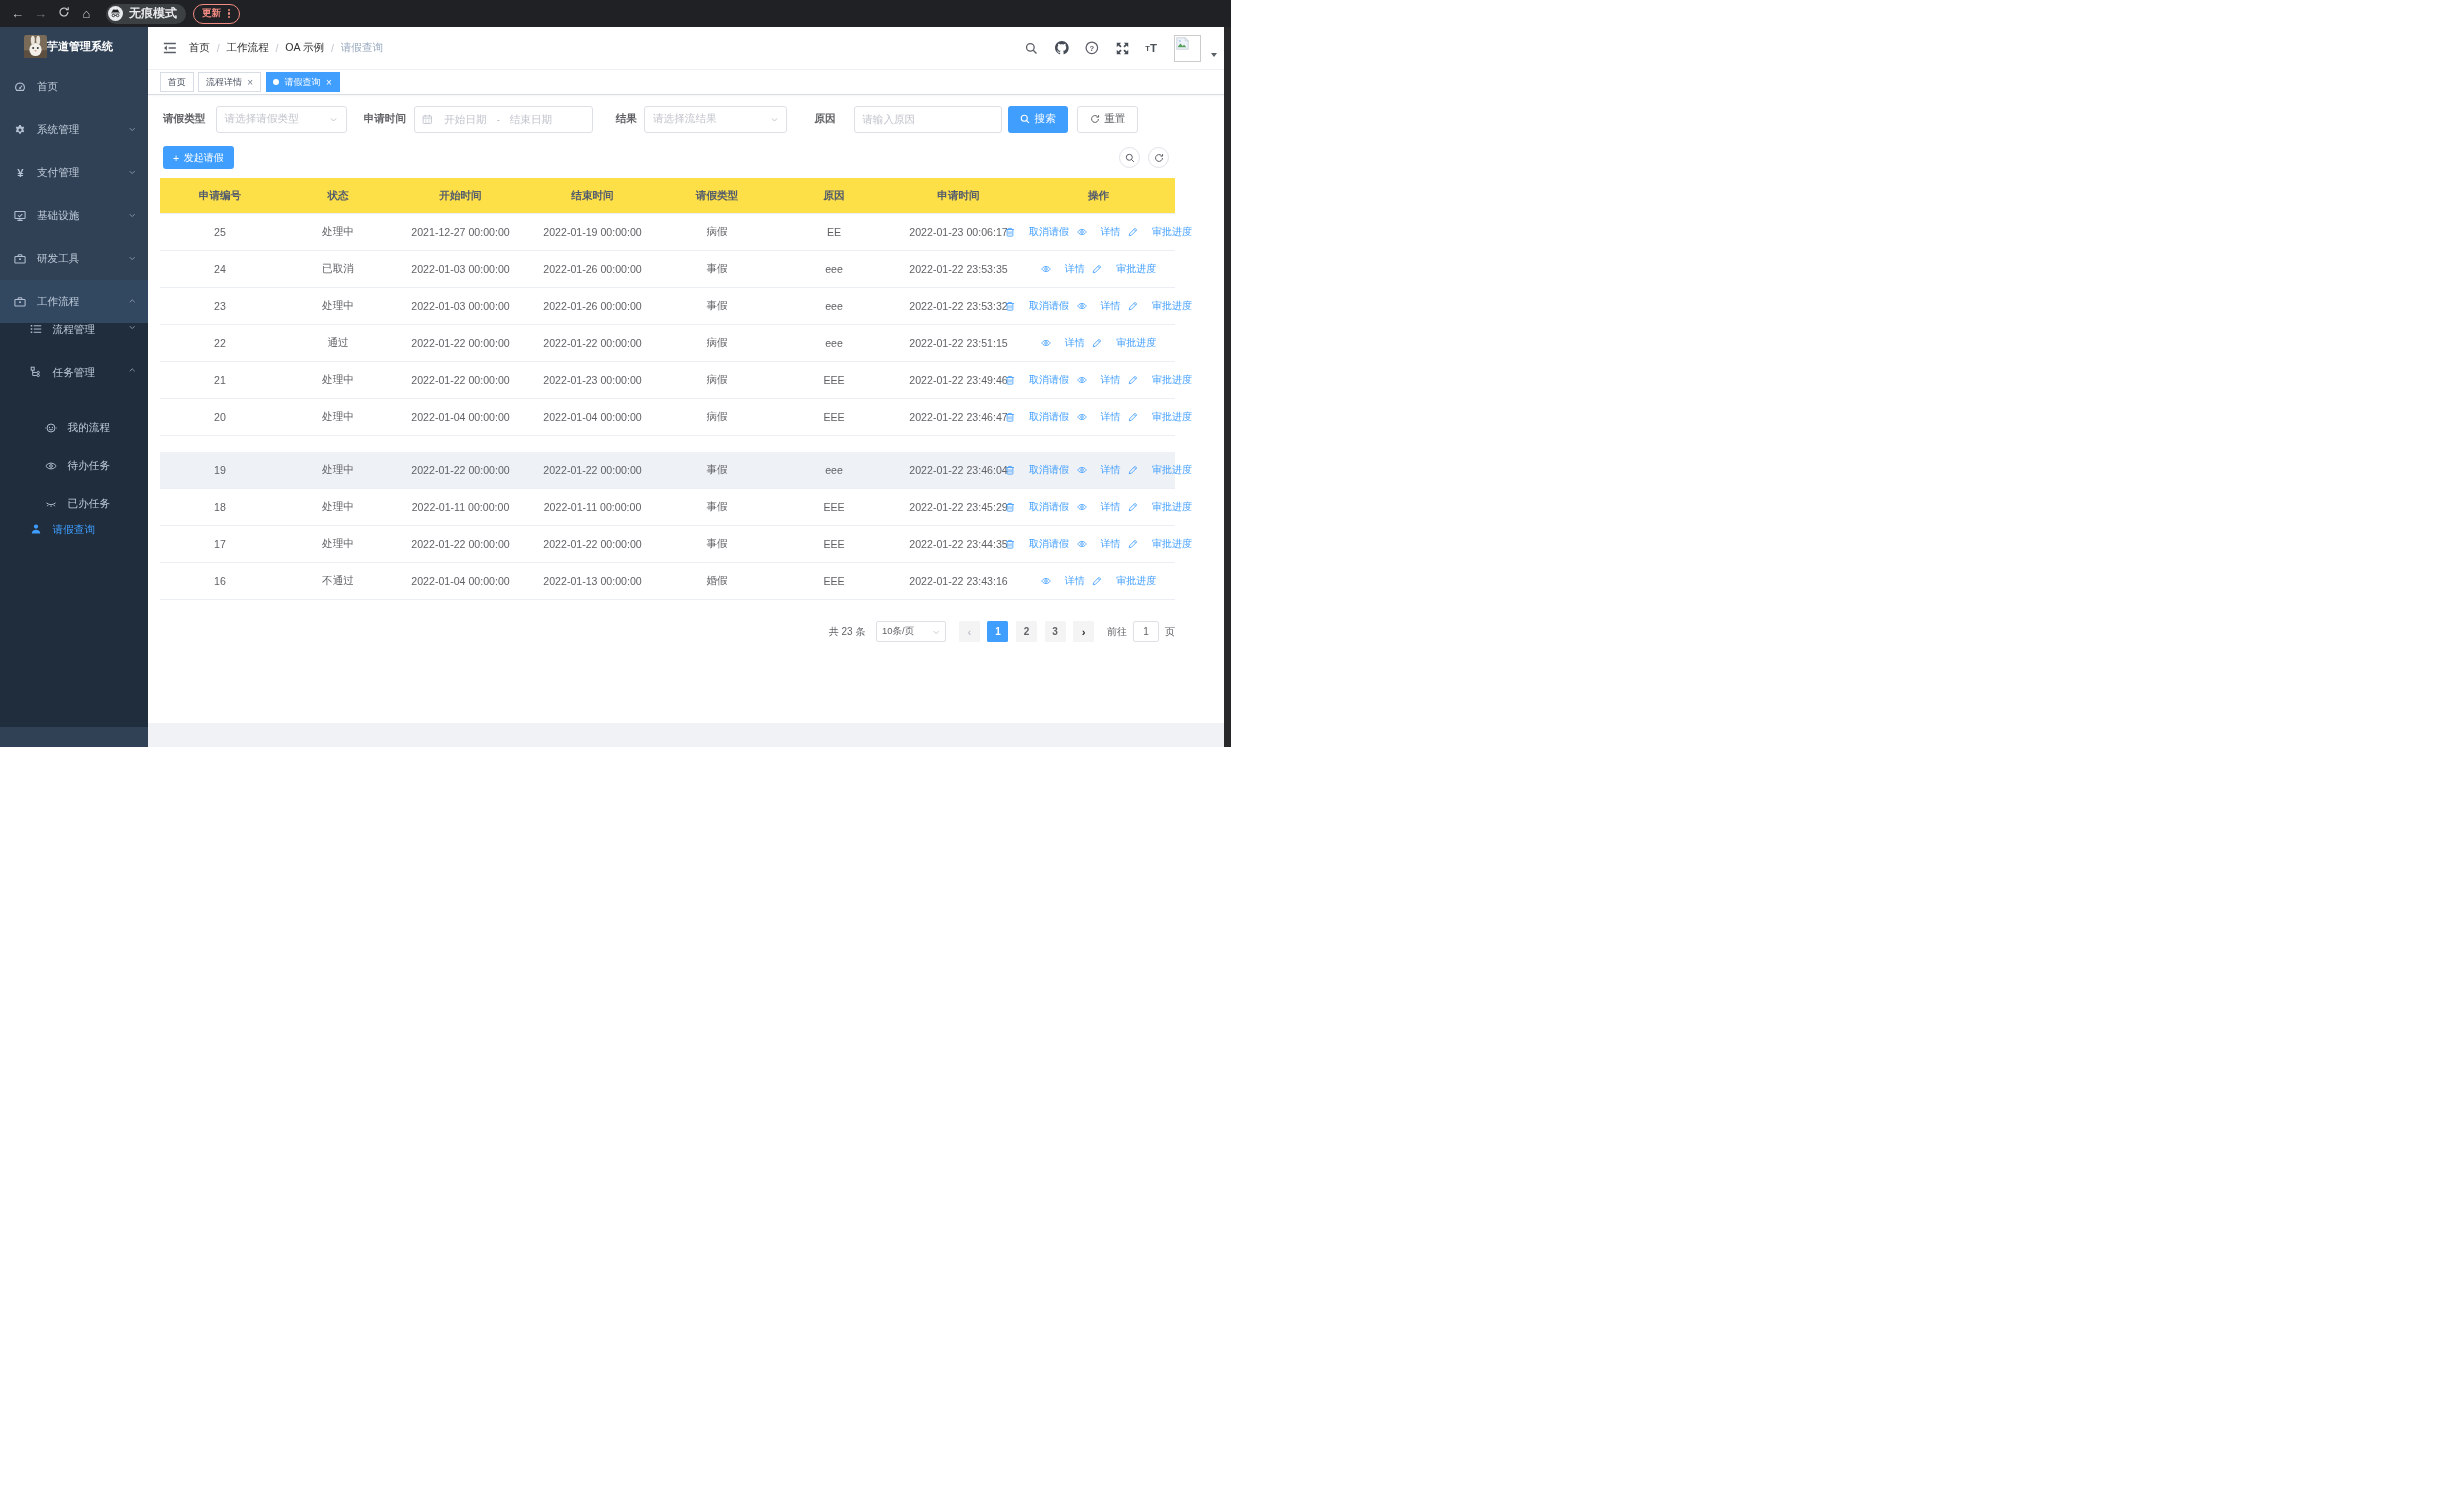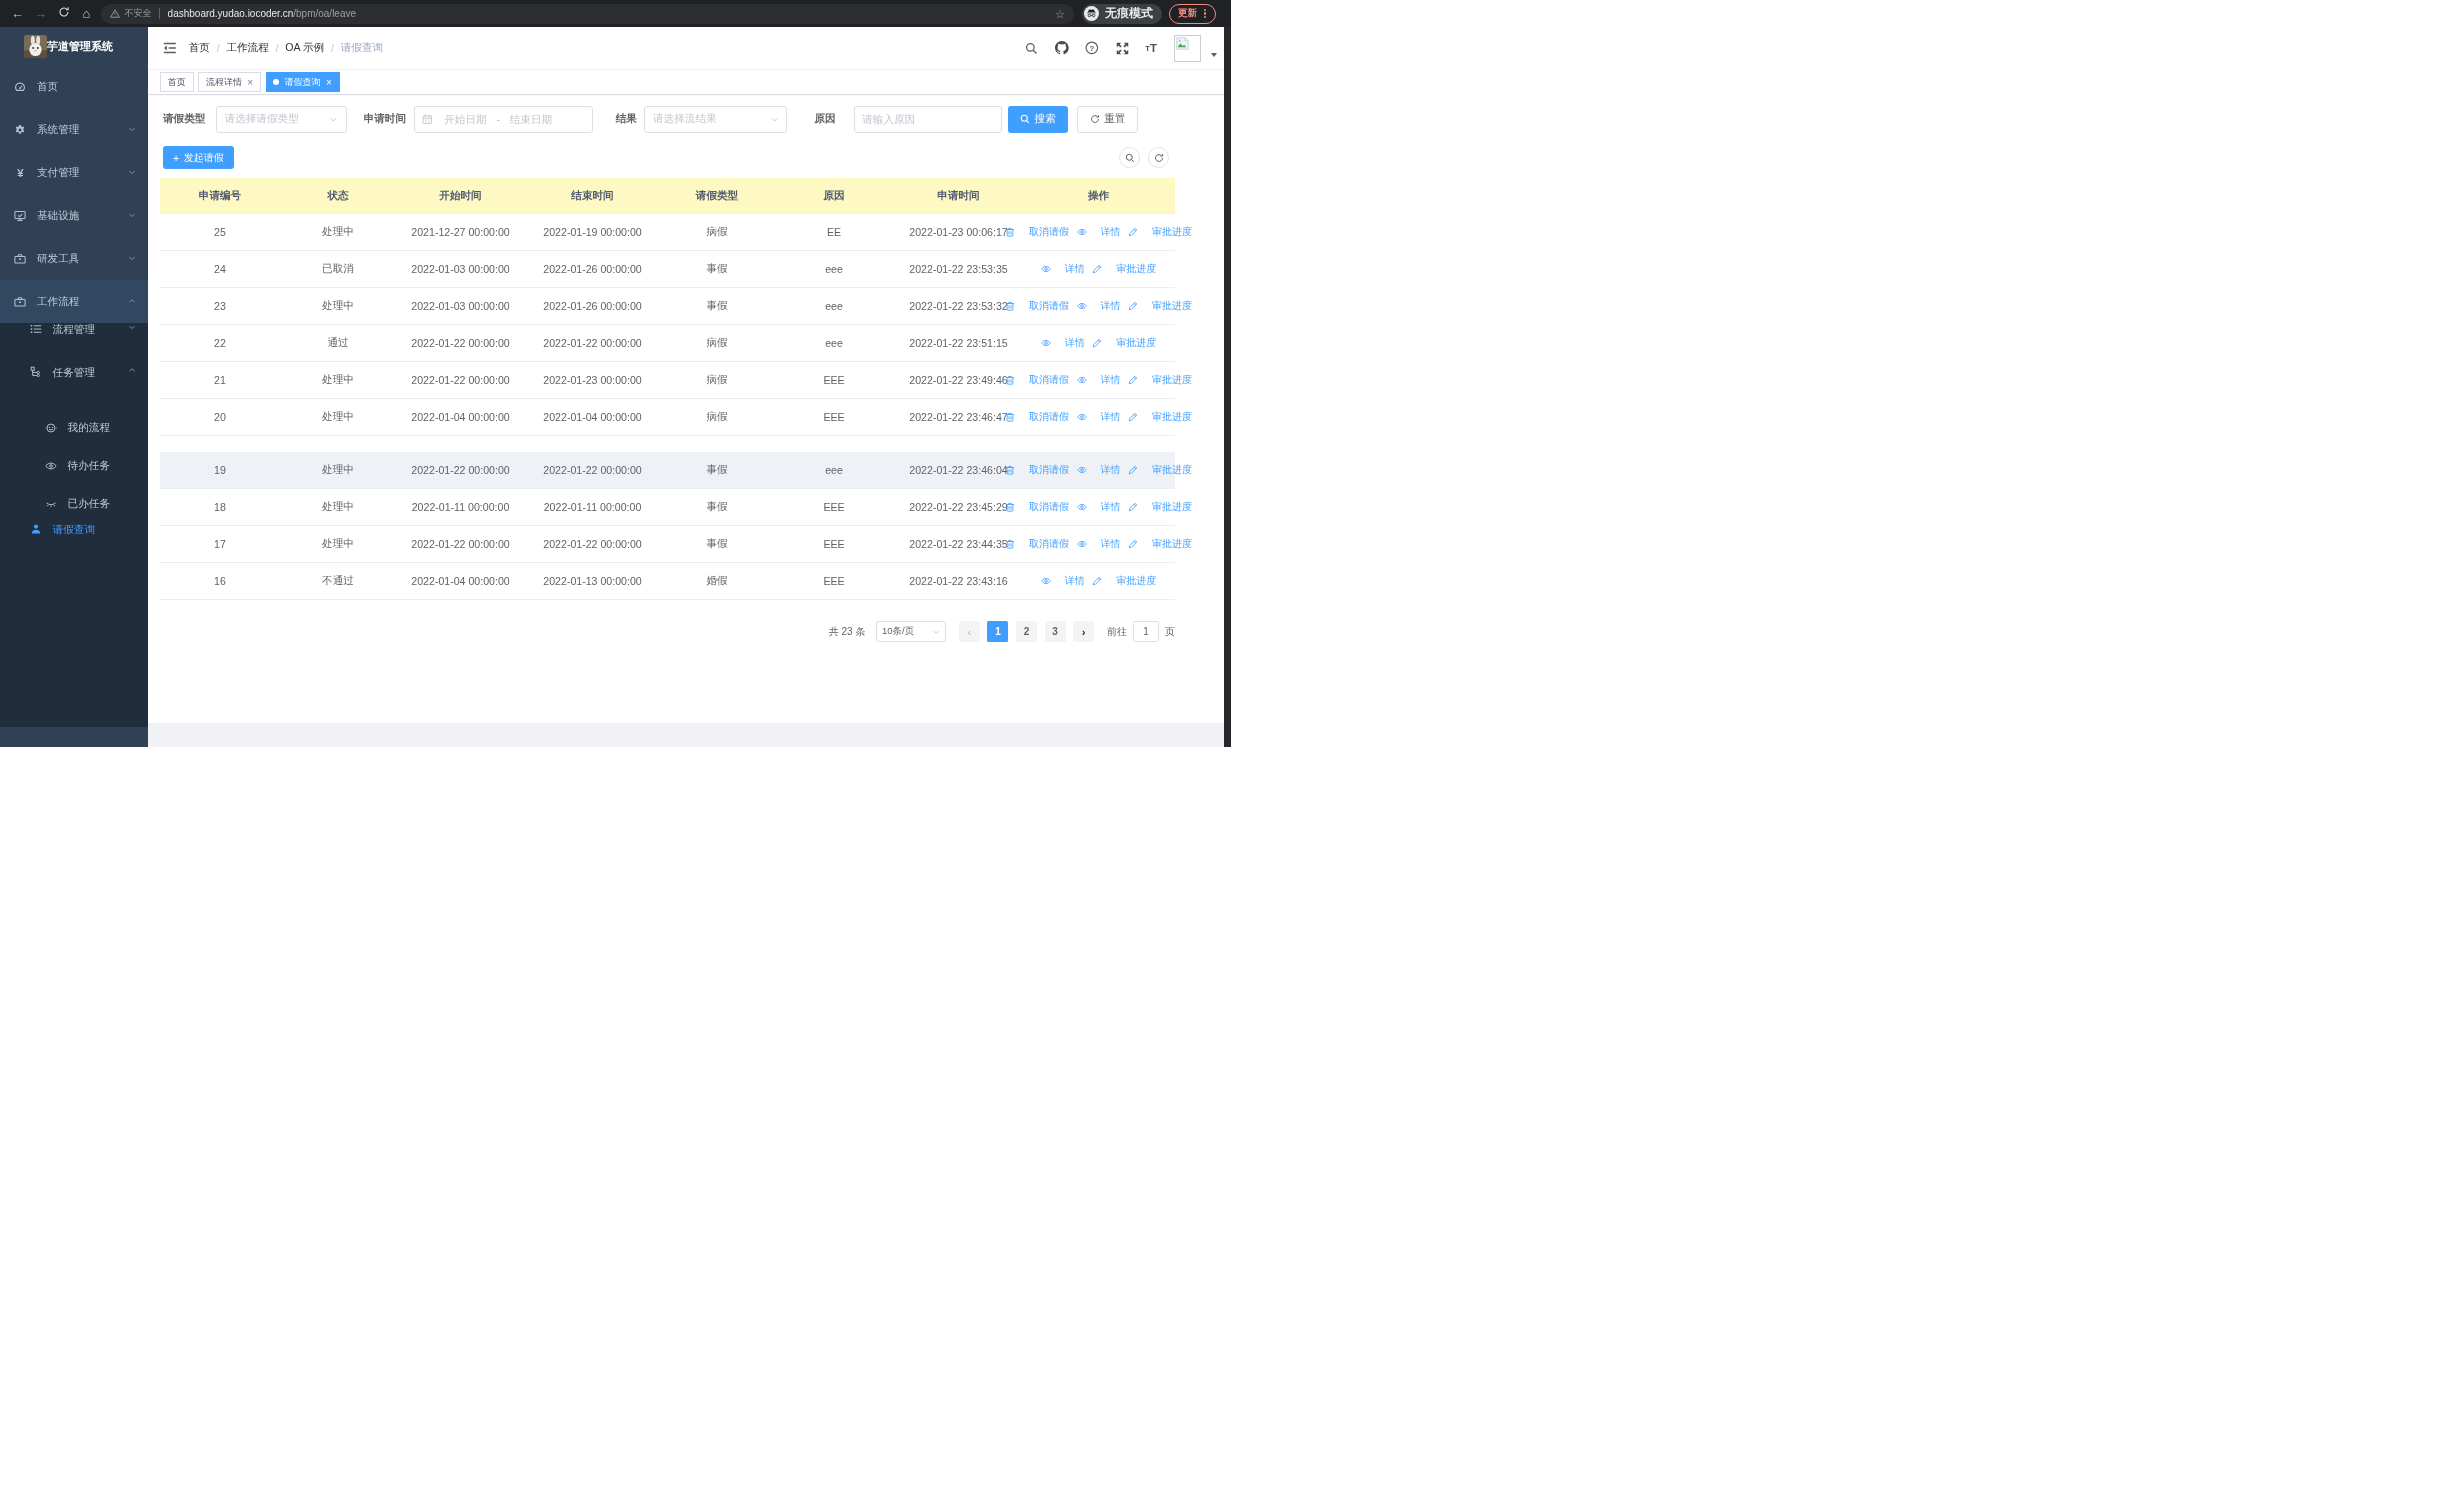--- a/index.html
+++ b/index.html
@@ -79,21 +79,21 @@
   .btn.primary { background:#409eff; color:#fff; }
   .btn.default { background:#fff; color:#606266; border-color:#dcdfe6; }
   .create-row { display:flex; align-items:center; margin-bottom:9px; }
   .btn.small { height:23px; font-size:10px; padding:0 9px; }
   .circ-group { margin-left:auto; margin-right:6px; display:flex; gap:7.6px; }
   .circ { width:21px; height:21px; border-radius:50%; border:0.8px solid #dfe3e8; background:#fff; display:flex; align-items:center; justify-content:center; color:#5a5e66; cursor:pointer; }
 
   
   .tbl { width:1015px; }
   .thead, .trow { display:grid; grid-template-columns:120px 116px 129px 135px 114px 120px 129px 151px; align-items:center; text-align:center; }
-  .thead { height:36px; background:#fef9c3; color:#515a6e; font-weight:bold; font-size:10.6px; border-bottom:0.8px solid #ebeef5; }
+  .thead { height:36px; background:#fde047; color:#515a6e; font-weight:bold; font-size:10.6px; border-bottom:0.8px solid #ebeef5; }
   .trow { height:37px; color:#606266; font-size:10.6px; border-bottom:0.8px solid #ebeef5; background:#fff; }
   .trow.hovered { background:#eef1f6;margin-top:16px; }
   .ops { display:flex; justify-content:center; gap:7.6px; }
   .op-link { color:#409eff; font-size:10px; display:inline-flex; align-items:center; gap:14px; cursor:pointer; white-space:nowrap; }
   .op-link em { font-style:normal; }
 
   
   .pager { width:1015px; display:flex; align-items:center; justify-content:flex-end; margin-top:21px; font-size:10px; color:#606266; }
   .pg-total { margin-right:10.6px; }
   .pg-size { width:70px; height:21px; border:0.8px solid #dcdfe6; border-radius:2.3px; display:flex; align-items:center; padding:0 5px; font-size:9.5px; color:#606266; cursor:pointer; background:#fff; }
@@ -116,33 +116,20 @@
 <div class="chrome">
   <span class="nav-ic">←</span>
   <span class="nav-ic dim">→</span>
   <span class="nav-ic">
     <svg width="12" height="12" viewBox="0 0 16 16" fill="none" stroke="#c7cbd0" stroke-width="1.6" style="display:inline">
         <path d="M13.2 8a5.3 5.3 0 1 1-1.5-3.7"></path>
         <path d="M13.6 1.6v3.1h-3.1"></path>
       </svg>
   </span>
   <span class="nav-ic">⌂</span>
-  <div class="url-pill">
-    <span>
-      <svg width="10" height="9" viewBox="0 0 13 12">
-          <path d="M6.5 1L12.3 11H.7z" fill="none" stroke="#9aa0a6" stroke-width="1.2"></path>
-          <path d="M6.5 4.6v2.8M6.5 9.2v.4" stroke="#9aa0a6" stroke-width="1.2"></path>
-        </svg>
-    </span>
-    <span class="sec-label">不安全</span>
-    <span class="url-div"></span>
-    <span class="url-host">dashboard.yudao.iocoder.cn</span>
-    <span class="url-path">/bpm/oa/leave</span>
-    <span class="star">☆</span>
-  </div>
   <div class="incog">
     <span>
       <svg width="15" height="15" viewBox="0 0 20 20">
           <circle cx="10" cy="10" r="10" fill="#e8eaed"></circle>
           <path d="M5.2 8.2c1.6-.4 8-.4 9.6 0l-1.2-2.9a1 1 0 0 0-1.1-.6 16 16 0 0 1-5 0 1 1 0 0 0-1.1.6z" fill="#202124"></path>
           <rect x="4" y="8.7" width="12" height="1.1" rx=".55" fill="#202124"></rect>
           <circle cx="7.2" cy="12.6" r="1.7" fill="none" stroke="#202124" stroke-width="1.1"></circle>
           <circle cx="12.8" cy="12.6" r="1.7" fill="none" stroke="#202124" stroke-width="1.1"></circle>
           <path d="M8.9 12.4h2.2" stroke="#202124" stroke-width="1.1"></path>
         </svg>

